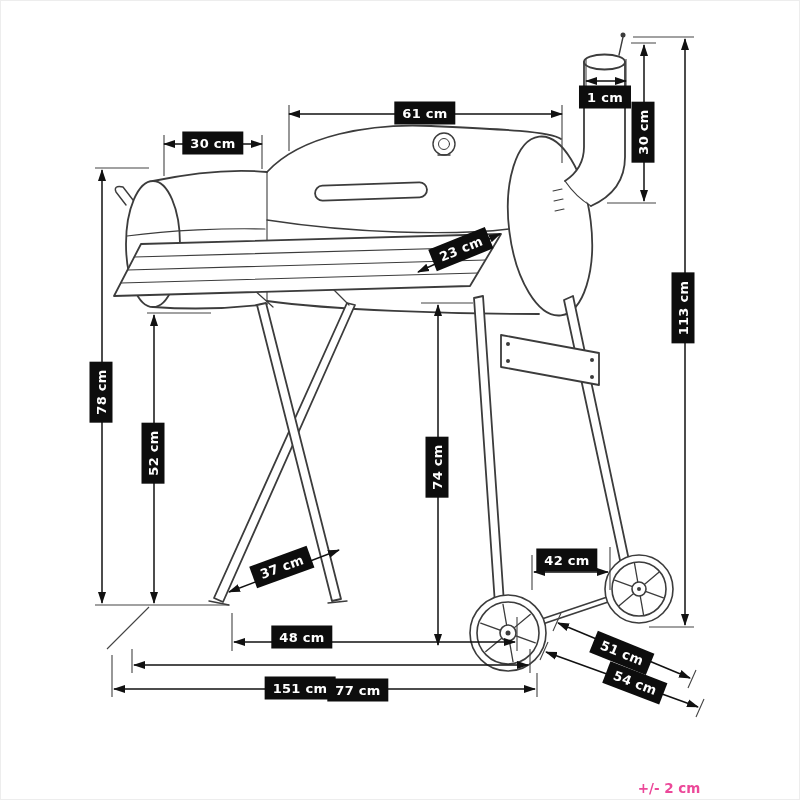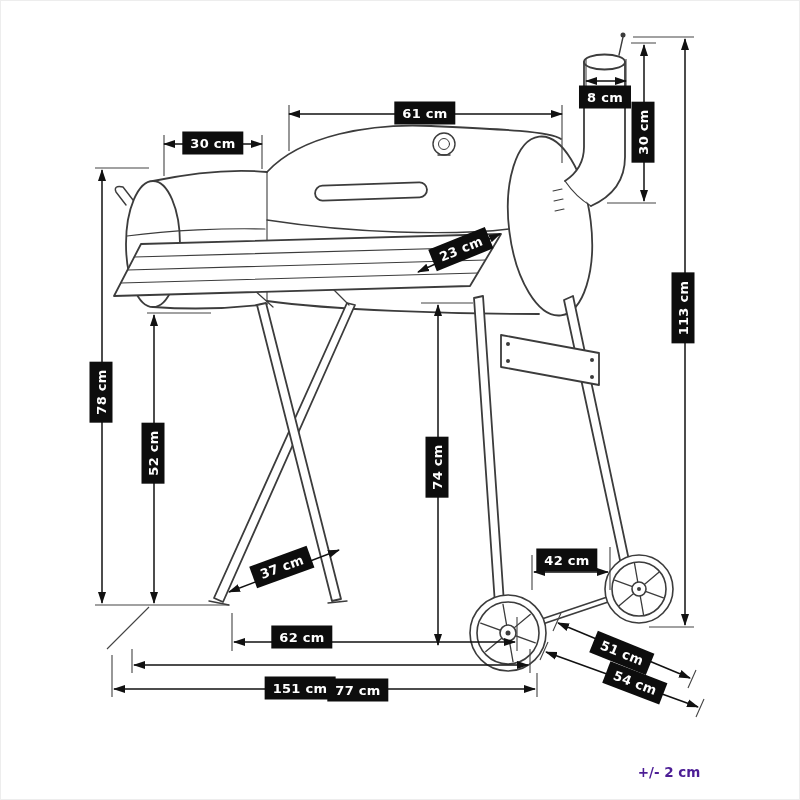--- a/index.html
+++ b/index.html
@@ -9,22 +9,22 @@
     font-family:"DejaVu Sans","Liberation Sans",sans-serif;
   }
   .canvas svg{position:absolute;left:0;top:0;}
   .dim-label{
     position:absolute;background:#0d0d0d;color:#ffffff;
     font-size:13px;font-weight:bold;line-height:1;letter-spacing:.3px;
     padding:5px 8px;white-space:nowrap;
     transform:translate(-50%,-50%) rotate(var(--rot,0deg));
   }
   .tolerance{
-    position:absolute;color:#4c1d95;font-size:13.5px;font-weight:bold;
-    transform:translate(-50%,-50%);white-space:nowrap;
+    position:absolute;color:#ec4899;font-size:13.5px;font-weight:bold;
+    transform:translate(-50%,-50%);white-space:nowrap;margin-top:16px;
   }
 </style>
 </head>
 <body>
 
 <div class="canvas">
 
   <svg width="800" height="800" viewBox="0 0 800 800">
     <defs>
       <marker id="ae" viewBox="0 0 12 10" refX="11" refY="5" markerWidth="12" markerHeight="10" markerUnits="userSpaceOnUse" orient="auto">
@@ -141,29 +141,29 @@
       <line x1="233" y1="641" x2="514" y2="641" marker-start="url(#as)" marker-end="url(#ae)"></line>
       <line x1="133" y1="664" x2="527" y2="664" marker-start="url(#as)" marker-end="url(#ae)"></line>
       <line x1="113" y1="688" x2="534" y2="688" marker-start="url(#as)" marker-end="url(#ae)"></line>
       <line x1="557" y1="622" x2="689" y2="677" marker-start="url(#as)" marker-end="url(#ae)"></line>
       <line x1="545" y1="651" x2="697" y2="706" marker-start="url(#as)" marker-end="url(#ae)"></line>
     </g>
   </svg>
 
   <div class="dim-label" style="left:424px;top:112px">61 cm</div>
   <div class="dim-label" style="left:212px;top:142px">30 cm</div>
-  <div class="dim-label" style="left:604px;top:96px">8 cm</div>
+  <div class="dim-label" style="left:604px;top:96px">1 cm</div>
   <div class="dim-label" style="left:642px;top:131px;--rot:-90deg">30 cm</div>
   <div class="dim-label" style="left:682px;top:307px;--rot:-90deg">113 cm</div>
   <div class="dim-label" style="left:100px;top:391px;--rot:-90deg">78 cm</div>
   <div class="dim-label" style="left:152px;top:452px;--rot:-90deg">52 cm</div>
   <div class="dim-label" style="left:460px;top:248px;--rot:-22deg">23 cm</div>
   <div class="dim-label" style="left:436px;top:466px;--rot:-90deg">74 cm</div>
   <div class="dim-label" style="left:281px;top:566px;--rot:-20deg">37 cm</div>
   <div class="dim-label" style="left:566px;top:559px">42 cm</div>
-  <div class="dim-label" style="left:301px;top:636px">62 cm</div>
+  <div class="dim-label" style="left:301px;top:636px">48 cm</div>
   <div class="dim-label" style="left:357px;top:689px">77 cm</div>
   <div class="dim-label" style="left:299px;top:687px">151 cm</div>
   <div class="dim-label" style="left:621px;top:652px;--rot:22deg">51 cm</div>
   <div class="dim-label" style="left:634px;top:682px;--rot:21deg">54 cm</div>
 
   <div class="tolerance" style="left:668px;top:771px">+/- 2 cm</div>
 </div>
 
 </body></html>

